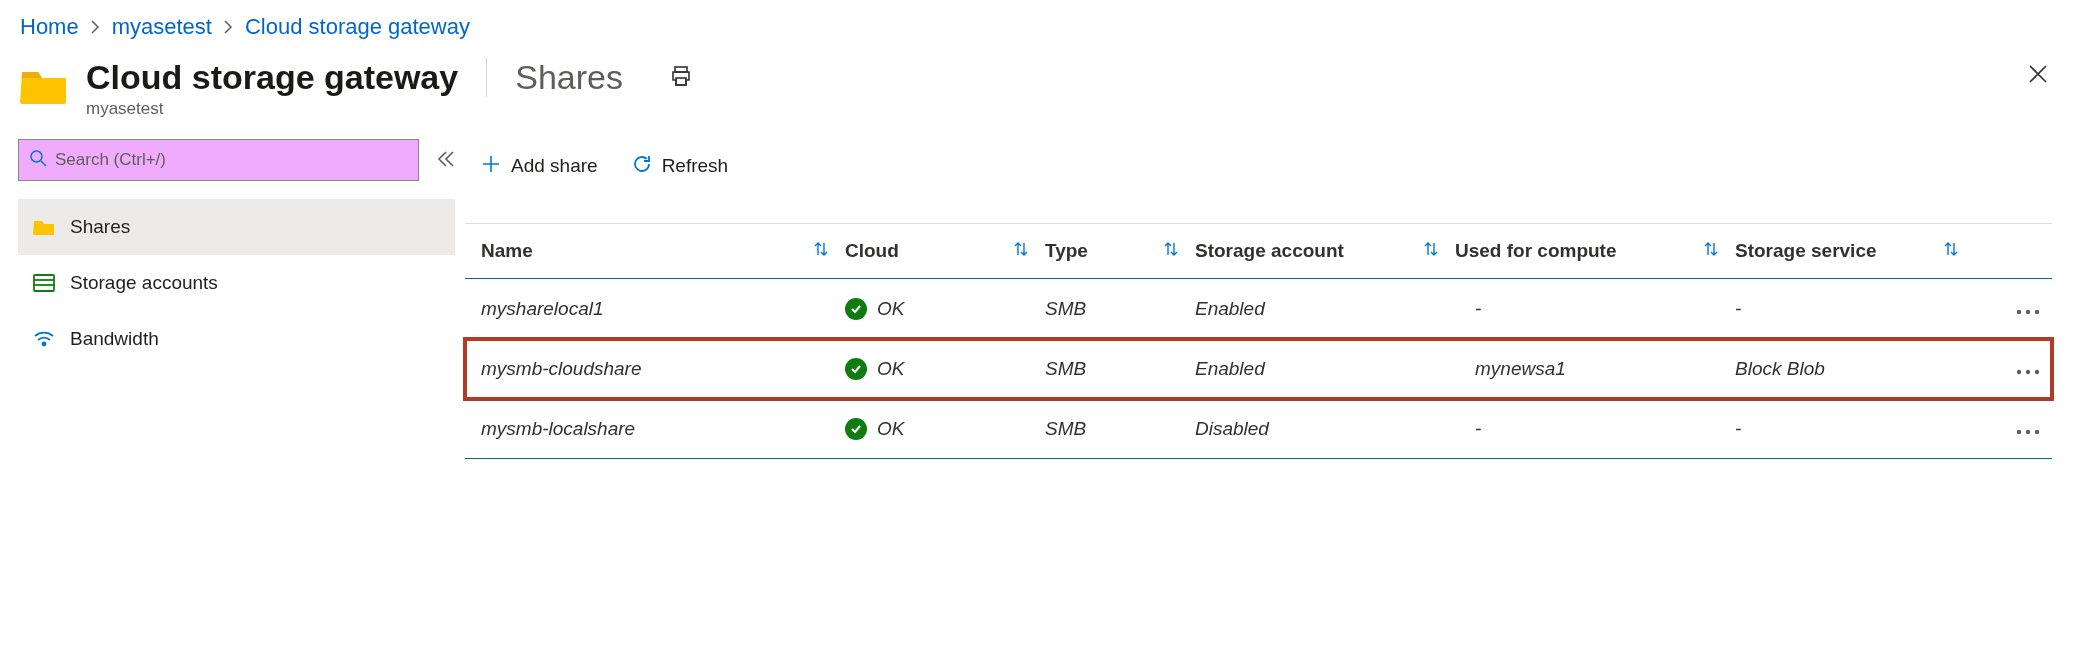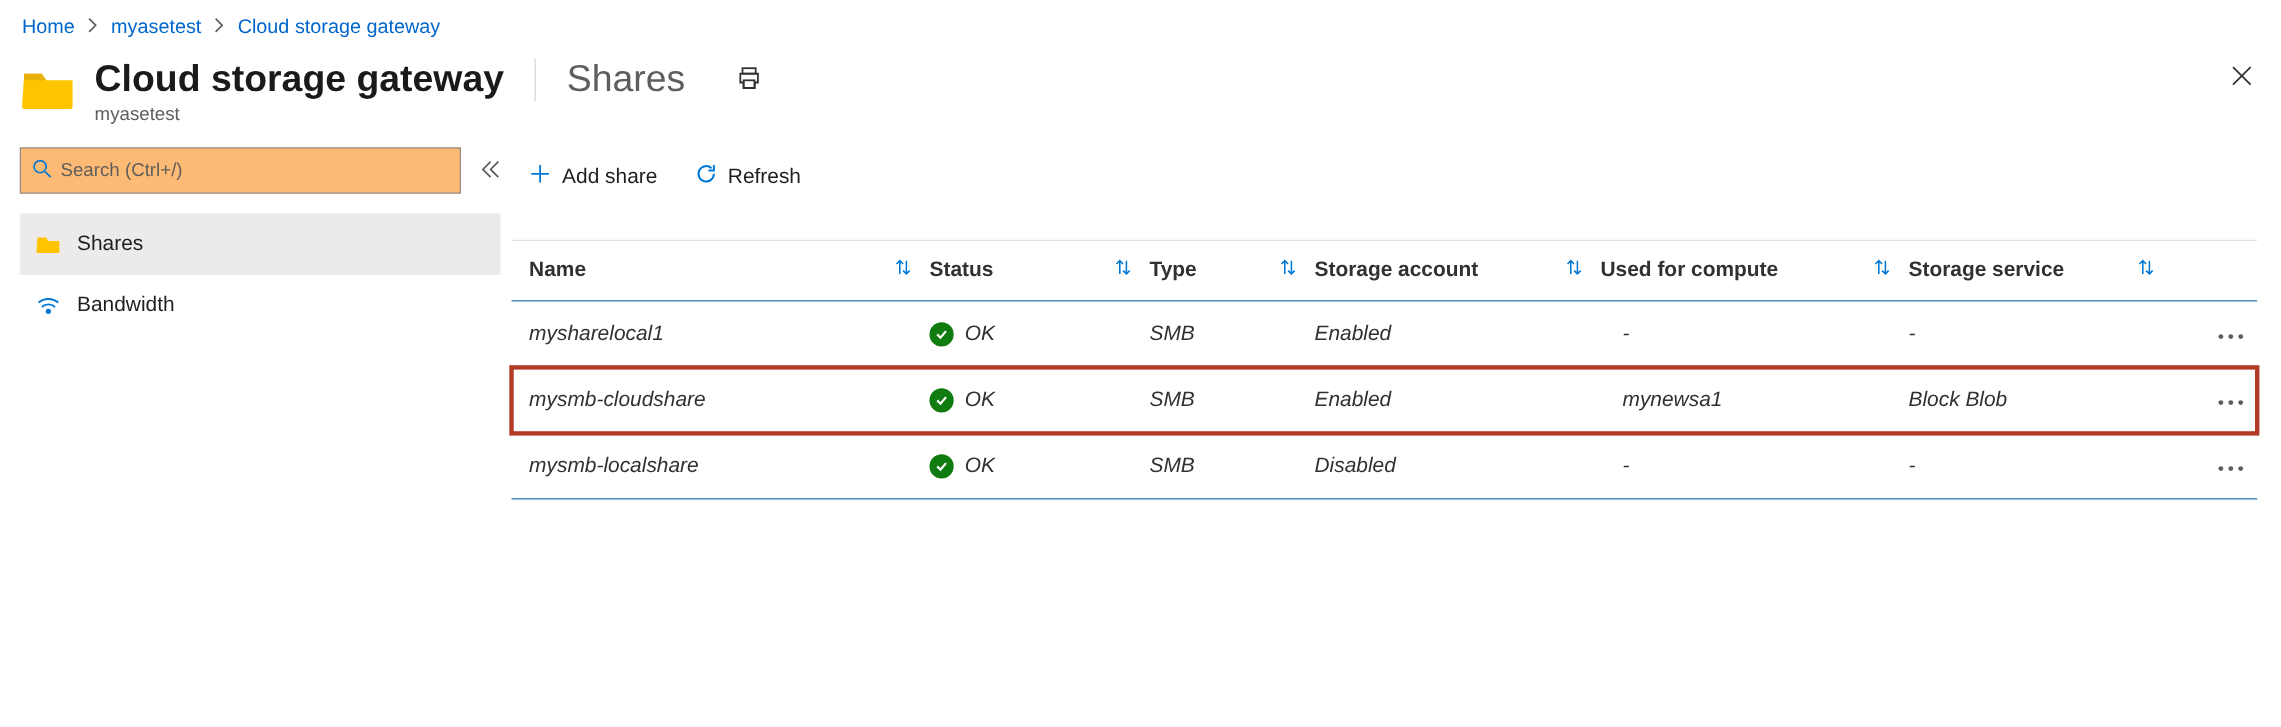--- a/index.html
+++ b/index.html
@@ -13,21 +13,21 @@
     overflow: hidden;
   }
   a { color: #0066cc; text-decoration: none; }
 
   
   .breadcrumb {
     display: flex;
     align-items: center;
     gap: 12px;
     padding: 14px 32px 10px 20px;
-    font-size: 18px;
+    font-size: 22px;
   }
   .breadcrumb-link { color: #0066cc; cursor: pointer; }
   .breadcrumb-sep { color: #605e5c; }
 
   
   .header {
     display: flex;
     align-items: flex-start;
     padding: 8px 20px 20px 20px;
   }
@@ -71,21 +71,21 @@
   .search-input {
     flex: 1;
     height: 42px;
     border: 1px solid #8a8886;
     display: flex;
     align-items: center;
     padding: 0 10px;
     gap: 8px;
     font-size: 17px;
     color: #605e5c;
-    background: #fdba74;
+    background: #f0abfc;
   }
   .search-input .icon { color: #323130; }
   .collapse-icon { color: #323130; cursor: pointer; }
 
   .nav-item {
     display: flex;
     align-items: center;
     gap: 14px;
     height: 56px;
     padding: 0 14px;
@@ -206,20 +206,30 @@
       </span>
     </div>
 
     <div class="nav-item active">
       <span class="nav-icon">
         <svg width="22" height="18" viewBox="0 0 22 18">
             <path d="M1 3 h8 l2 3 h10 v10 a1 1 0 0 1-1 1 h-19 a1 1 0 0 1-1-1 z" fill="#ffc400"></path>
           </svg>
       </span>
       <span>Shares</span>
+    </div>
+    <div class="nav-item">
+      <span class="nav-icon">
+        <svg width="22" height="18" viewBox="0 0 22 18">
+            <rect x="1" y="1" width="20" height="16" rx="1" fill="none" stroke="#107c10" stroke-width="1.8"></rect>
+            <line x1="1" y1="6" x2="21" y2="6" stroke="#107c10" stroke-width="1.8"></line>
+            <line x1="1" y1="11" x2="21" y2="11" stroke="#107c10" stroke-width="1.8"></line>
+          </svg>
+      </span>
+      <span>Storage accounts</span>
     </div>
     <div class="nav-item">
       <span class="nav-icon">
         <svg width="22" height="16" viewBox="0 0 22 16" fill="none" stroke="#0078d4" stroke-width="1.8">
             <path d="M2 5 a14 14 0 0 1 18 0"></path>
             <path d="M5 9 a9 9 0 0 1 12 0"></path>
             <circle cx="11" cy="13" r="1.5" fill="#0078d4"></circle>
           </svg>
       </span>
       <span>Bandwidth</span>
@@ -249,21 +259,21 @@
 
     <div class="table">
       <div class="thead">
         <div class="th col-name">
             <span>Name</span>
             <span class="sort-icon"><svg width="16" height="16" viewBox="0 0 16 16">
                 <path d="M5 2 v12 M2 5 l3-3 l3 3 M11 14 v-12 M8 11 l3 3 l3-3" stroke="#0078d4" stroke-width="1.4" fill="none"></path>
               </svg></span>
           </div>
         <div class="th col-status">
-            <span>Status</span>
+            <span>Cloud</span>
             <span class="sort-icon"><svg width="16" height="16" viewBox="0 0 16 16">
                 <path d="M5 2 v12 M2 5 l3-3 l3 3 M11 14 v-12 M8 11 l3 3 l3-3" stroke="#0078d4" stroke-width="1.4" fill="none"></path>
               </svg></span>
           </div>
         <div class="th col-type">
             <span>Type</span>
             <span class="sort-icon"><svg width="16" height="16" viewBox="0 0 16 16">
                 <path d="M5 2 v12 M2 5 l3-3 l3 3 M11 14 v-12 M8 11 l3 3 l3-3" stroke="#0078d4" stroke-width="1.4" fill="none"></path>
               </svg></span>
           </div>

